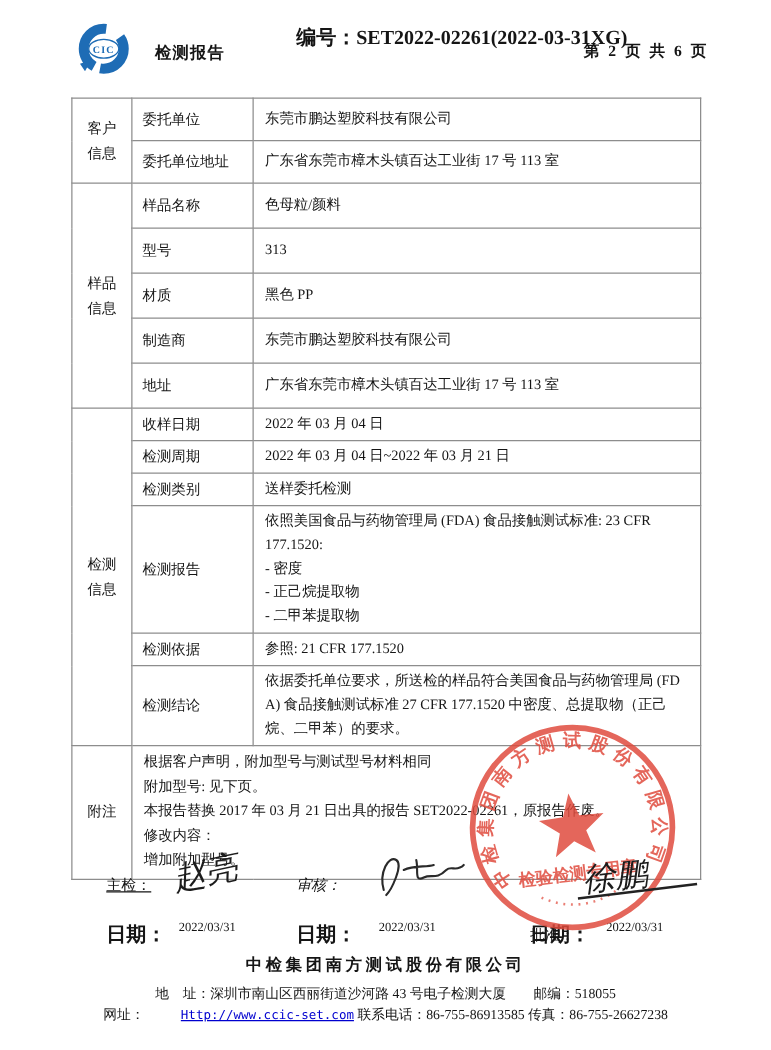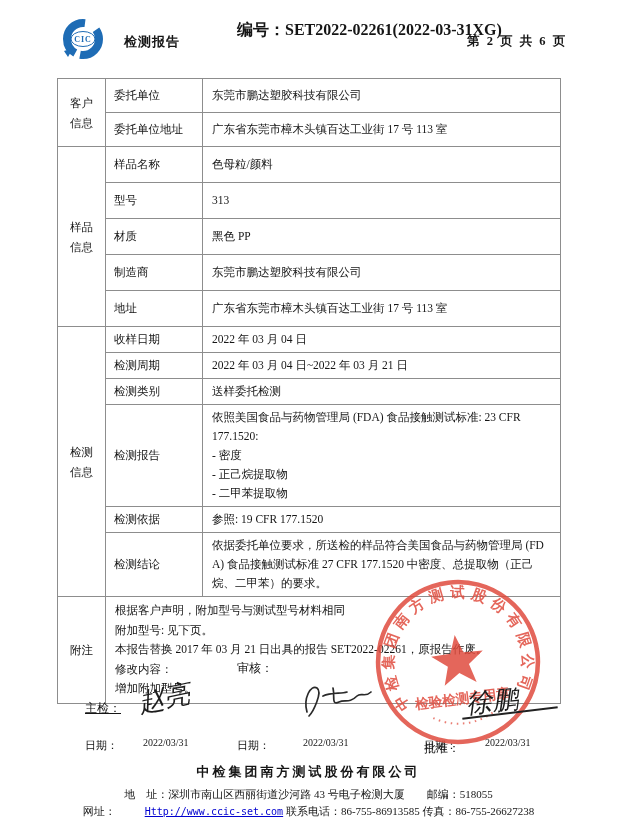--- a/index.html
+++ b/index.html
@@ -21,21 +21,21 @@
   td.value-cell{padding:6px 9px;white-space:pre-line;line-height:19px;}
   tr.sec-0 td.label-cell, tr.sec-0 td.value-cell{padding-top:7px;padding-bottom:7px;}
   tr.sec-2 td.label-cell, tr.sec-2 td.value-cell{padding-top:3px;padding-bottom:3px;}
   tr.sec-3 td.value-cell{padding-top:4px;padding-bottom:4px;line-height:19.5px;}
   
   .stamp{position:absolute;left:372px;top:576px;width:172px;height:172px;opacity:.84;z-index:3;transform:rotate(-7deg);pointer-events:none;}
   
   .sig-label{position:absolute;font-size:12px;z-index:2;white-space:nowrap;}
   .sig-name{position:absolute;font-size:26px;font-style:italic;z-index:4;color:#1c1c1c;white-space:nowrap;}
   .sig-squiggle{position:absolute;z-index:4;}
-  .date-label{position:absolute;font-size:11px;white-space:nowrap;}
+  .date-label{position:absolute;font-size:16px;white-space:nowrap;font-weight:bold;}
   .date-value{position:absolute;font-size:10px;white-space:nowrap;}
   .sig-stroke{position:absolute;width:96px;height:2px;background:#222;z-index:4;transform:rotate(-7deg);}
   
   .ft-company{position:absolute;top:763px;left:0;width:617px;text-align:center;font-size:13px;font-weight:bold;letter-spacing:3px;}
   .ft-line{position:absolute;left:0;width:617px;text-align:center;font-size:11px;white-space:nowrap;}
   .ft-addr{top:787px;}
   .ft-web{top:804px;}
   a.ft-url{color:#0000cf;font-family:"DejaVu Sans Mono","Liberation Mono",monospace;font-size:10px;padding-left:29px;}
 </style>
 </head>
@@ -106,21 +106,21 @@
       <tr class="sec-2">
         <td class="label-cell">检测报告</td>
         <td class="value-cell">依照美国食品与药物管理局 (FDA) 食品接触测试标准: 23 CFR
 177.1520:
 -  密度
 -  正己烷提取物
 -  二甲苯提取物</td>
       </tr>
       <tr class="sec-2">
         <td class="label-cell">检测依据</td>
-        <td class="value-cell">参照: 19 CFR 177.1520</td>
+        <td class="value-cell">参照: 21 CFR 177.1520</td>
       </tr>
       <tr class="sec-2">
         <td class="label-cell">检测结论</td>
         <td class="value-cell">依据委托单位要求，所送检的样品符合美国食品与药物管理局 (FDA) 食品接触测试标准 27 CFR 177.1520 中密度、总提取物（正己烷、二甲苯）的要求。</td>
       </tr>
       <tr class="sec-3">
         <td class="group-cell" rowspan="1">附注</td>
         <td class="value-cell" colspan="2">根据客户声明，附加型号与测试型号材料相同
 附加型号: 见下页。
 本报告替换 2017 年 03 月 21 日出具的报告 SET2022-02261，原报告作废。
@@ -141,21 +141,21 @@
       <textPath href="#sealTopArc" startOffset="50%" text-anchor="middle">中检集团南方测试股份有限公司</textPath>
     </text>
     <text x="85" y="126" text-anchor="middle" font-size="13.5" font-weight="bold" fill="#e04a3c" font-family="Liberation Serif, serif">检验检测专用章</text>
     <path d="M 54,137 A 58,58 0 0 0 116,137" fill="none" stroke="#e04a3c" stroke-width="2" stroke-dasharray="1.5 4.5" opacity="0.85"></path>
   </svg>
 </div>
 
 <div class="sig-label" style="left:85px;top:700px;text-decoration:underline;">主检：</div>
 <div class="sig-name" style="left:138px;top:681px;transform:rotate(-12deg);">赵亮</div>
 
-<div class="sig-label" style="left:237px;top:660px;">审核：</div>
+<div class="sig-label" style="left:237px;top:700px;font-style:italic;">审核：</div>
 <div class="sig-squiggle" style="left:293px;top:678px;">
   <svg width="82" height="46" viewBox="0 0 82 46">
     <path d="M14,34 C10,20 18,6 24,10 C30,14 20,34 16,38 M30,18 C38,14 48,16 54,14 M40,10 C42,18 38,28 46,24 C52,21 56,26 64,18 C68,14 72,20 78,14" fill="none" stroke="#2a2a2a" stroke-width="1.7" stroke-linecap="round"></path>
   </svg>
 </div>
 
 <div class="sig-label" style="left:424px;top:740px;z-index:2;">批准：</div>
 <div class="sig-name" style="left:466px;top:684px;transform:rotate(-6deg);">徐鹏</div>
 <div class="sig-stroke" style="left:462px;top:712px;"></div>
 

